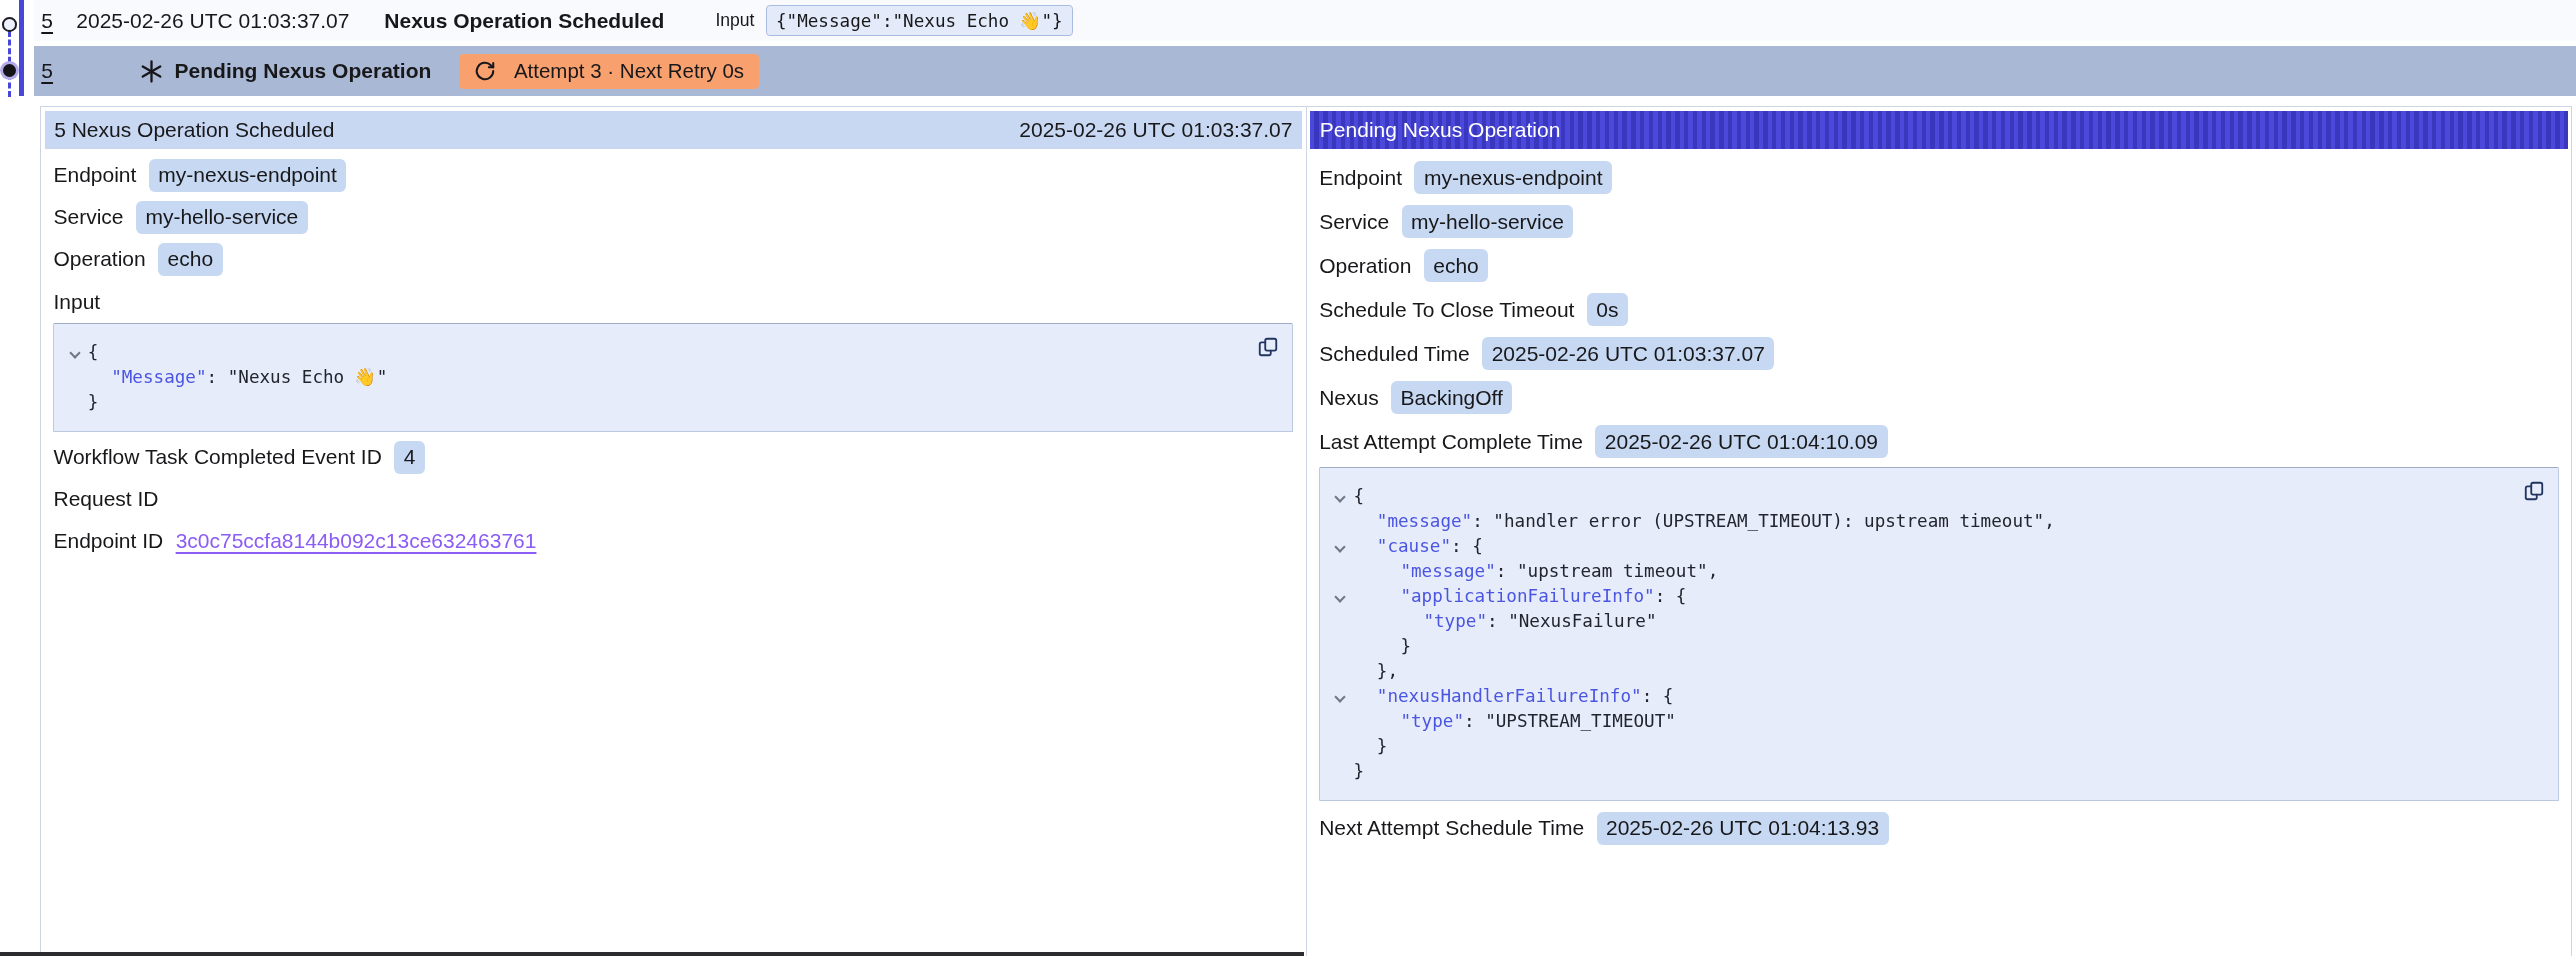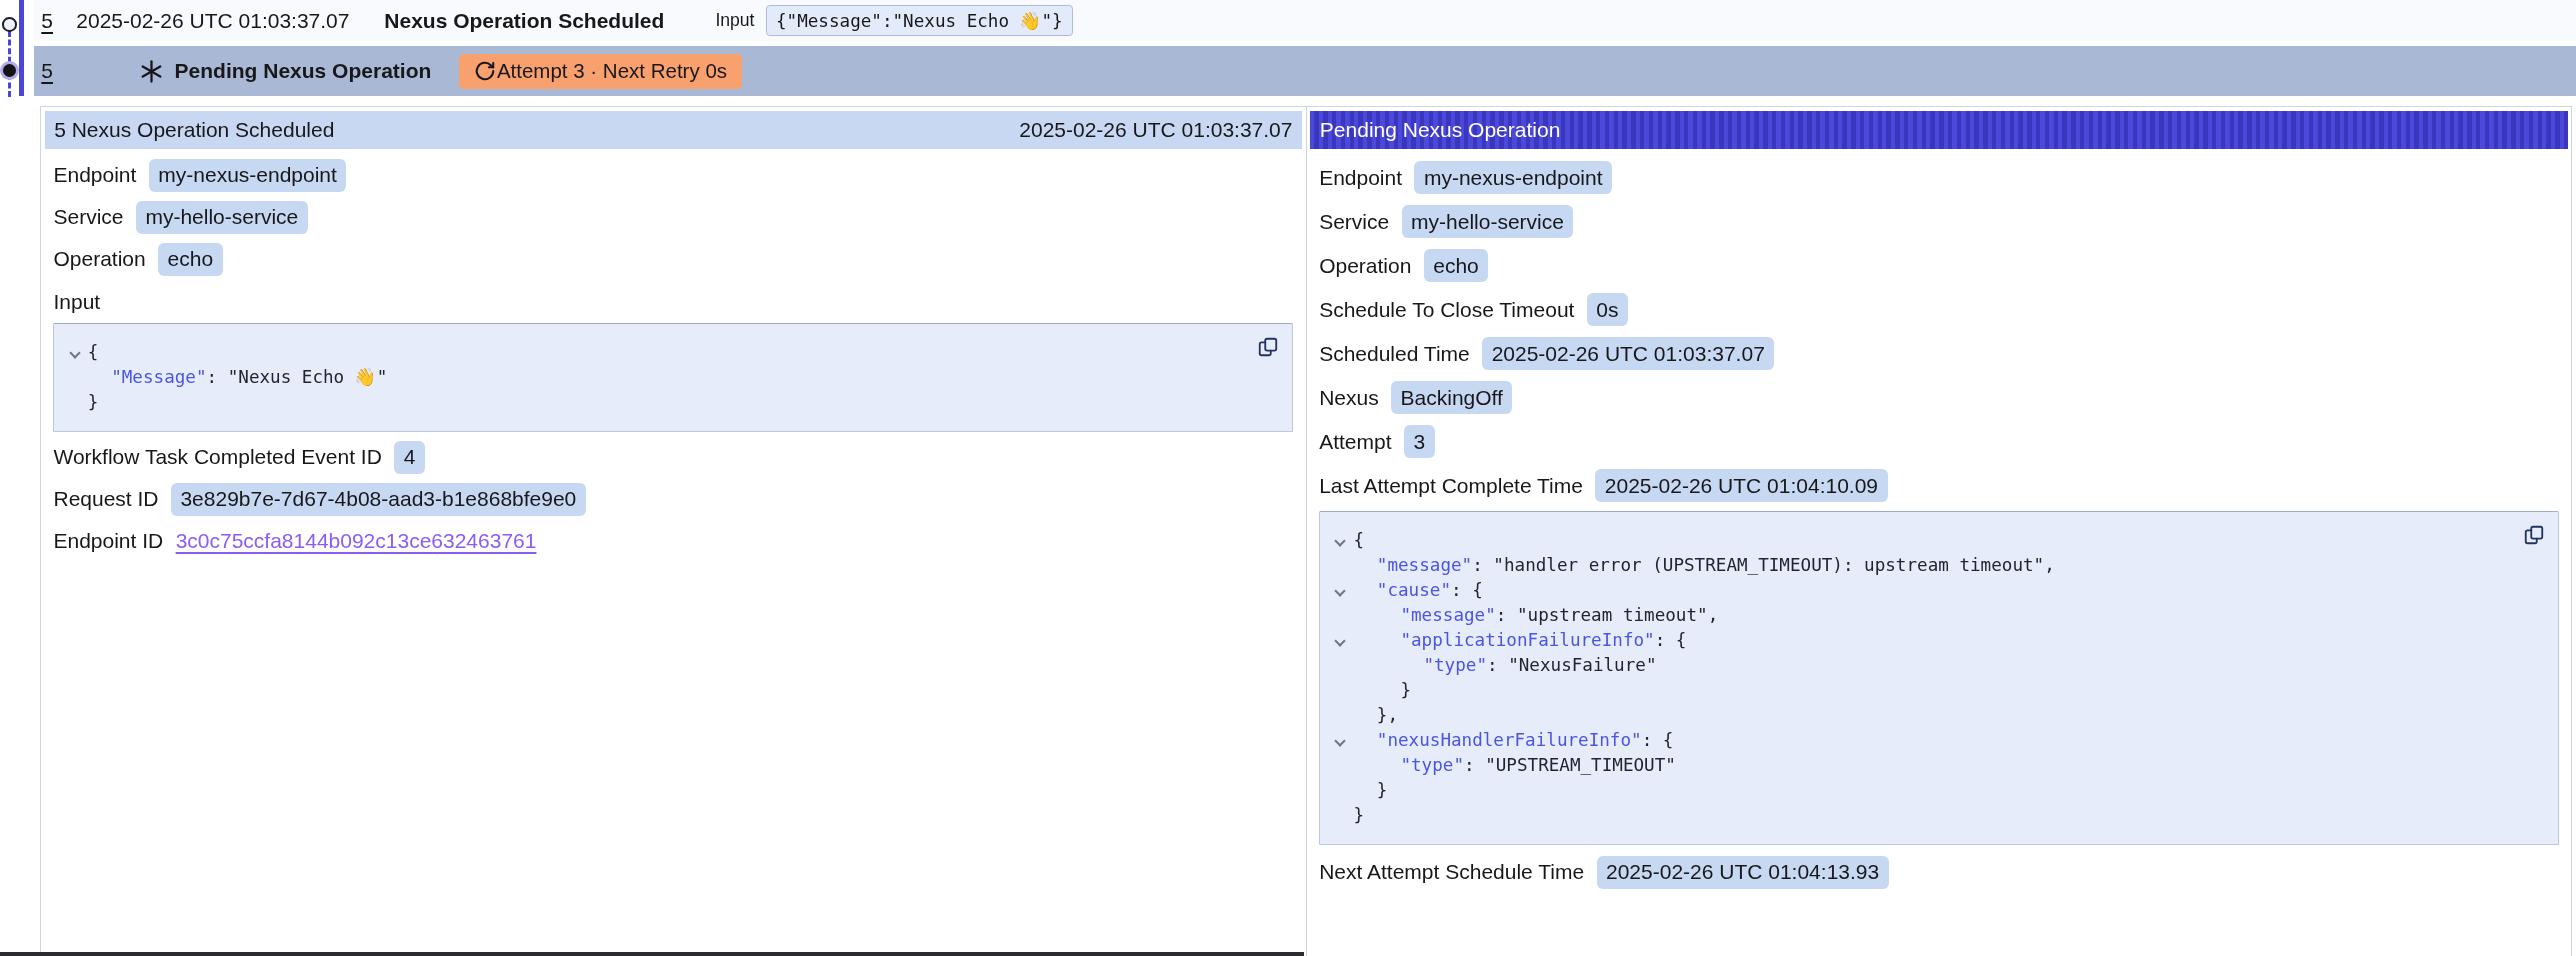--- a/index.html
+++ b/index.html
@@ -27,21 +27,21 @@
   .evt-title { font-weight:700; }
   .input-label { margin-left:51px; font-size:17.6px; }
   .input-chip {
     margin-left:11.7px; height:31px; display:inline-flex; align-items:center;
     background:#e3ebfa; border:1.5px solid #a9bcdf; border-radius:3.7px; padding:0 8.8px;
     font-family:"DejaVu Sans Mono", monospace; font-size:17.6px; white-space:nowrap;
   }
   .asterisk-wrap { margin-left:62px; width:26px; height:26px; flex:none; display:flex; align-items:center; justify-content:center; }
   .pending-title { margin-left:10.3px; font-weight:700; }
   .retry-badge {
-    margin-left:28px; height:35px; display:inline-flex; align-items:center; gap:1px;
+    margin-left:28px; height:35px; display:inline-flex; align-items:center; gap:18px;
     background:#f8a06e; border-radius:4.4px; padding:0 14.6px; white-space:nowrap; font-size:20.5px;
   }
   
   .detail {
     position:absolute; left:40px; right:3.7px; top:106px; bottom:0;
     display:flex; border:1.5px solid #cdd4e2; border-bottom:none; background:#fff;
   }
   .panel { flex:1 1 0; min-width:0; padding:3.7px 3.7px 0; }
   .panel.right { border-left:1.5px solid #cdd4e2; }
   .panel-header {
@@ -174,21 +174,20 @@
             </div>
           </div>
       </div>
       <div>
           <div class="frow">
             <span>Workflow Task Completed Event ID</span>
             <span class="badge">4</span>
           </div>
           <div class="frow">
             <span>Request ID</span>
-            <span class="badge">3e829b7e-7d67-4b08-aad3-b1e868bfe9e0</span>
           </div>
           <div class="frow">
             <span>Endpoint ID</span>
             <a class="flink">3c0c75ccfa8144b092c13ce632463761</a>
           </div>
         </div>
     </div>
   </div>
 
   <div class="panel right">
@@ -213,24 +212,20 @@
             <span>Schedule To Close Timeout</span>
             <span class="badge">0s</span>
           </div>
           <div class="frow">
             <span>Scheduled Time</span>
             <span class="badge">2025-02-26 UTC 01:03:37.07</span>
           </div>
           <div class="frow">
             <span>Nexus</span>
             <span class="badge">BackingOff</span>
-          </div>
-          <div class="frow">
-            <span>Attempt</span>
-            <span class="badge">3</span>
           </div>
           <div class="frow">
             <span>Last Attempt Complete Time</span>
             <span class="badge">2025-02-26 UTC 01:04:10.09</span>
           </div>
         </div>
       <div class="codeblock">
         <button class="copy-btn">
           <svg width="22" height="22" viewBox="0 0 24 24">
             <rect x="9" y="3" width="12" height="13" rx="2"></rect>

